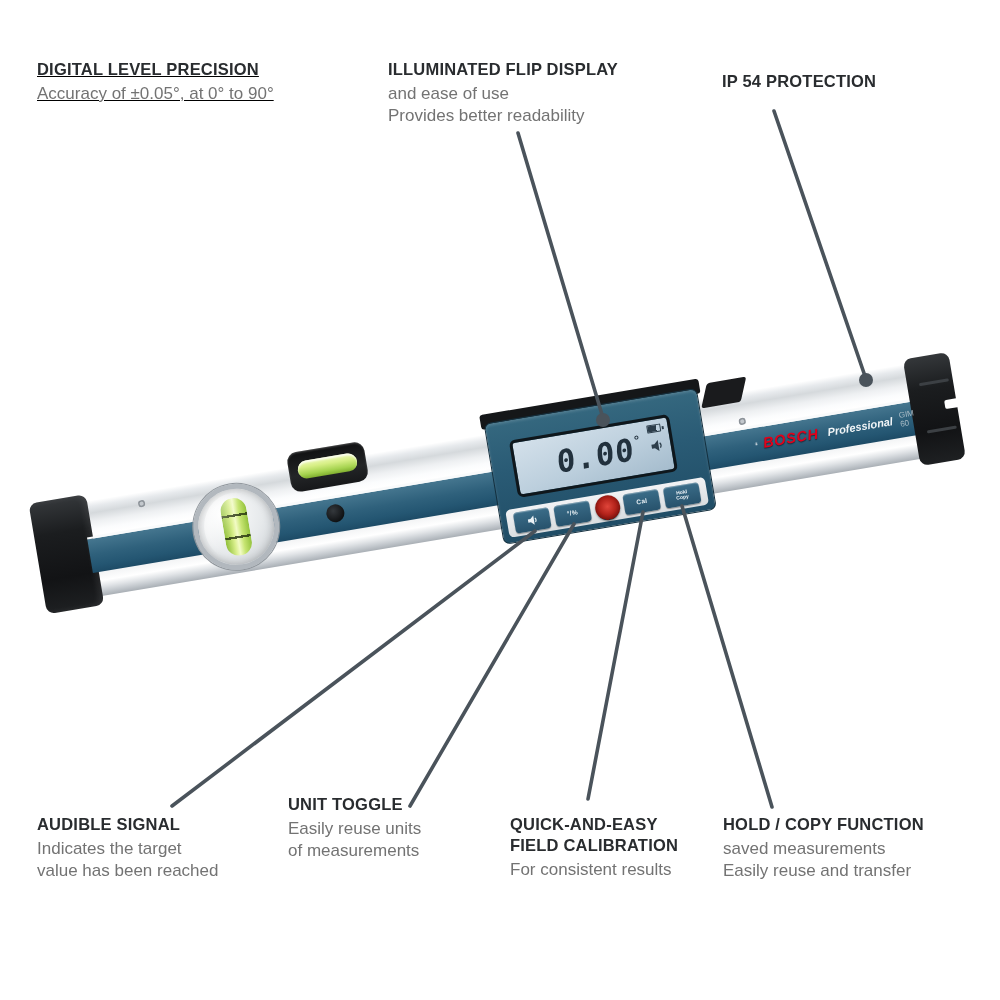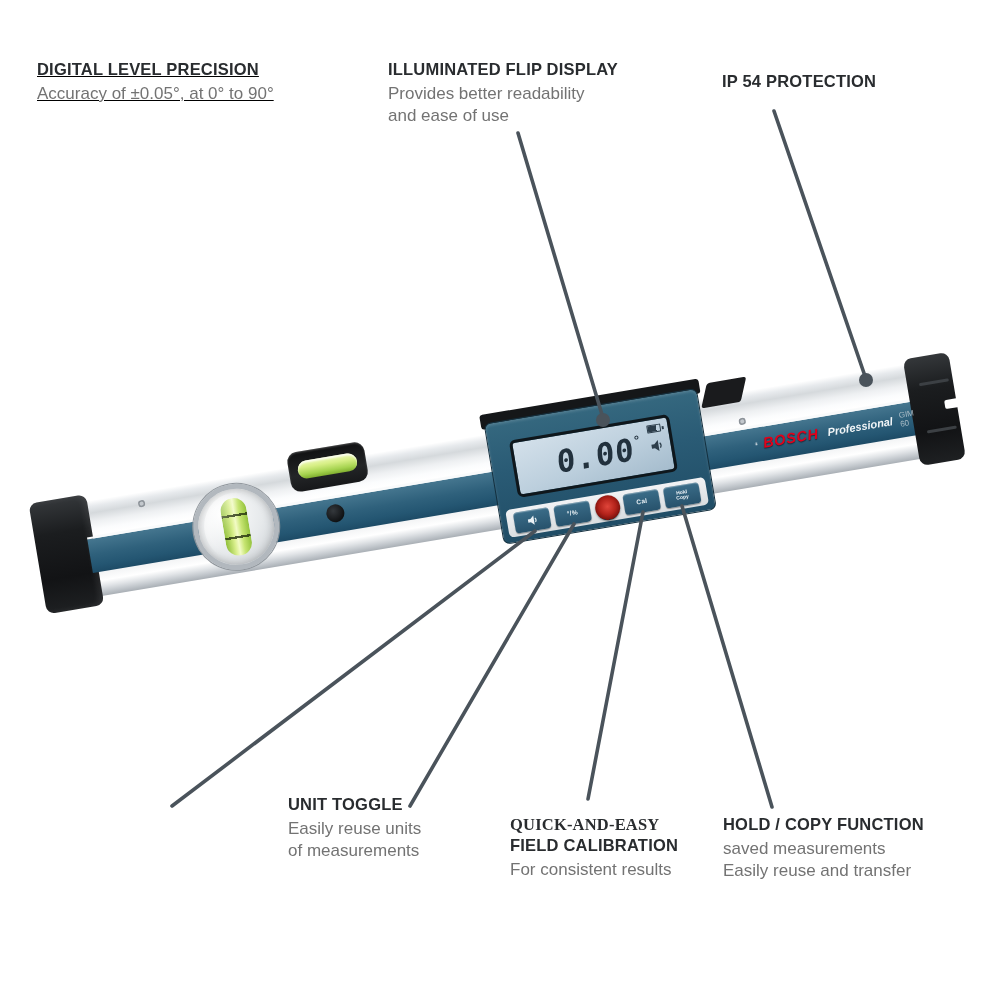--- a/index.html
+++ b/index.html
@@ -132,34 +132,39 @@
     <line x1="643" y1="512" x2="588" y2="799"></line>
     <line x1="682" y1="506" x2="772" y2="807"></line>
   </svg>
 
   <section class="callout co-digital">
     <h3>DIGITAL LEVEL PRECISION</h3>
     <p>Accuracy of ±0.05°, at 0° to 90°</p>
   </section>
   <section class="callout co-flip">
     <h3>ILLUMINATED FLIP DISPLAY</h3>
+    <p>and ease of use</p>
     <p>Provides better readability</p>
-    <p>and ease of use</p>
   </section>
   <section class="callout co-ip54">
     <h3>IP 54 PROTECTION</h3>
   </section>
 
+  <section class="callout co-audible">
+    <h3>AUDIBLE SIGNAL</h3>
+    <p>Indicates the target</p>
+    <p>value has been reached</p>
+  </section>
   <section class="callout co-unit">
     <h3>UNIT TOGGLE</h3>
     <p>Easily reuse units</p>
     <p>of measurements</p>
   </section>
   <section class="callout co-cal">
-    <h3 style="margin-bottom:0;font-family:Liberation Serif, serif;">QUICK-AND-EASY</h3>
+    <h3 style="margin-bottom:0;">QUICK-AND-EASY</h3>
     <h3>FIELD CALIBRATION</h3>
     <p>For consistent results</p>
   </section>
   <section class="callout co-hold">
     <h3>HOLD / COPY FUNCTION</h3>
     <p>saved measurements</p>
     <p>Easily reuse and transfer</p>
   </section>
 
   <div class="device">

